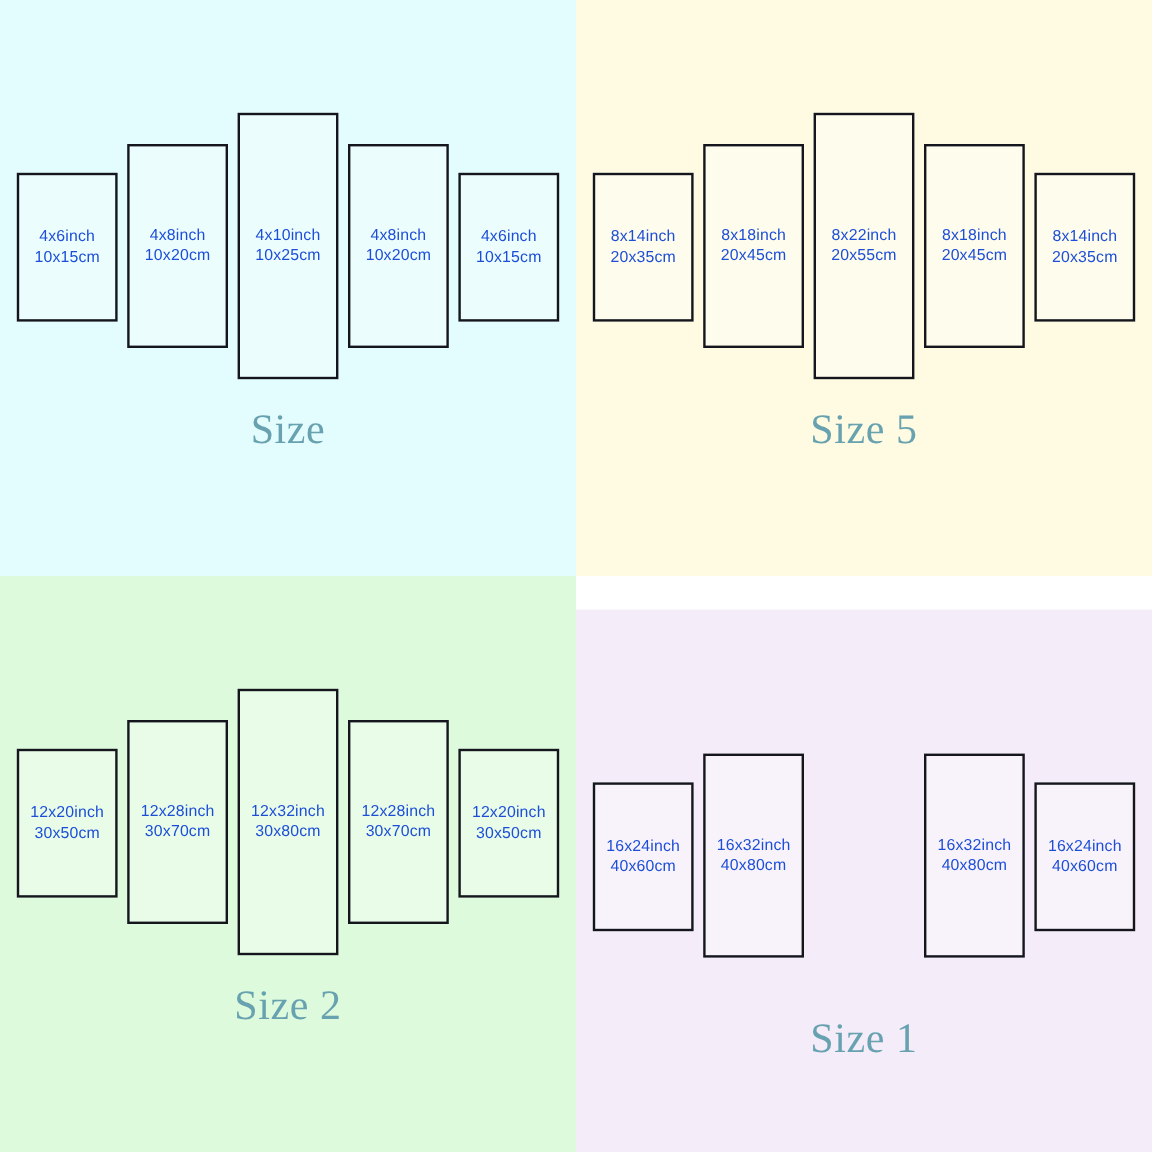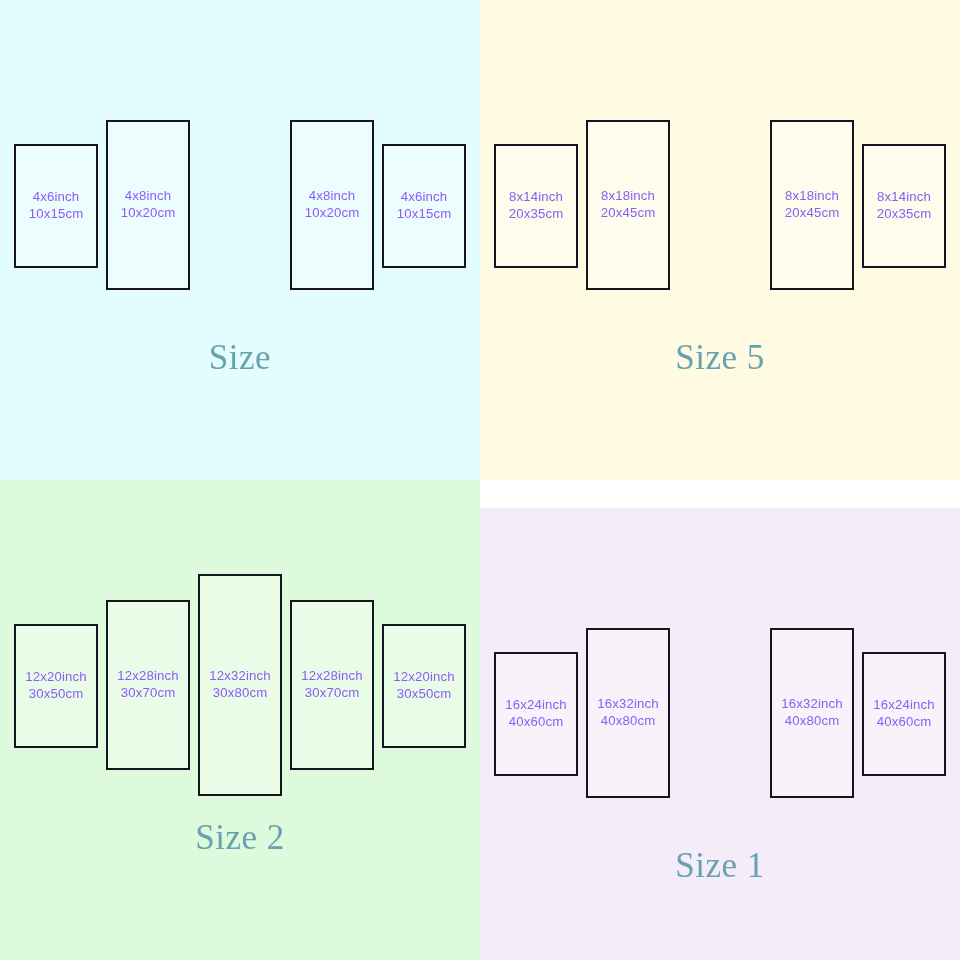--- a/index.html
+++ b/index.html
@@ -44,21 +44,21 @@
   .panel {
     position: absolute;
     border: 2px solid #15161d;
     background: rgba(255,255,255,0.34);
     display: flex;
     align-items: center;
     justify-content: center;
   }
 
   .panel-label {
-    color: #8b5cf6;
+    color: #1d4ed8;
     font-size: 13.2px;
     line-height: 1.28;
     text-align: center;
     white-space: nowrap;
     letter-spacing: 0.15px;
   }
 
   .panel-label .ln {
     display: block;
   }
@@ -102,20 +102,26 @@
           <span class="ln">4x6inch</span>
           <span class="ln">10x15cm</span>
         </div>
       </div>
       <div class="panel p2">
         <div class="panel-label">
           <span class="ln">4x8inch</span>
           <span class="ln">10x20cm</span>
         </div>
       </div>
+      <div class="panel p3">
+        <div class="panel-label">
+          <span class="ln">4x10inch</span>
+          <span class="ln">10x25cm</span>
+        </div>
+      </div>
       <div class="panel p4">
         <div class="panel-label">
           <span class="ln">4x8inch</span>
           <span class="ln">10x20cm</span>
         </div>
       </div>
       <div class="panel p5">
         <div class="panel-label">
           <span class="ln">4x6inch</span>
           <span class="ln">10x15cm</span>
@@ -132,20 +138,26 @@
           <span class="ln">8x14inch</span>
           <span class="ln">20x35cm</span>
         </div>
       </div>
       <div class="panel p2">
         <div class="panel-label">
           <span class="ln">8x18inch</span>
           <span class="ln">20x45cm</span>
         </div>
       </div>
+      <div class="panel p3">
+        <div class="panel-label">
+          <span class="ln">8x22inch</span>
+          <span class="ln">20x55cm</span>
+        </div>
+      </div>
       <div class="panel p4">
         <div class="panel-label">
           <span class="ln">8x18inch</span>
           <span class="ln">20x45cm</span>
         </div>
       </div>
       <div class="panel p5">
         <div class="panel-label">
           <span class="ln">8x14inch</span>
           <span class="ln">20x35cm</span>

